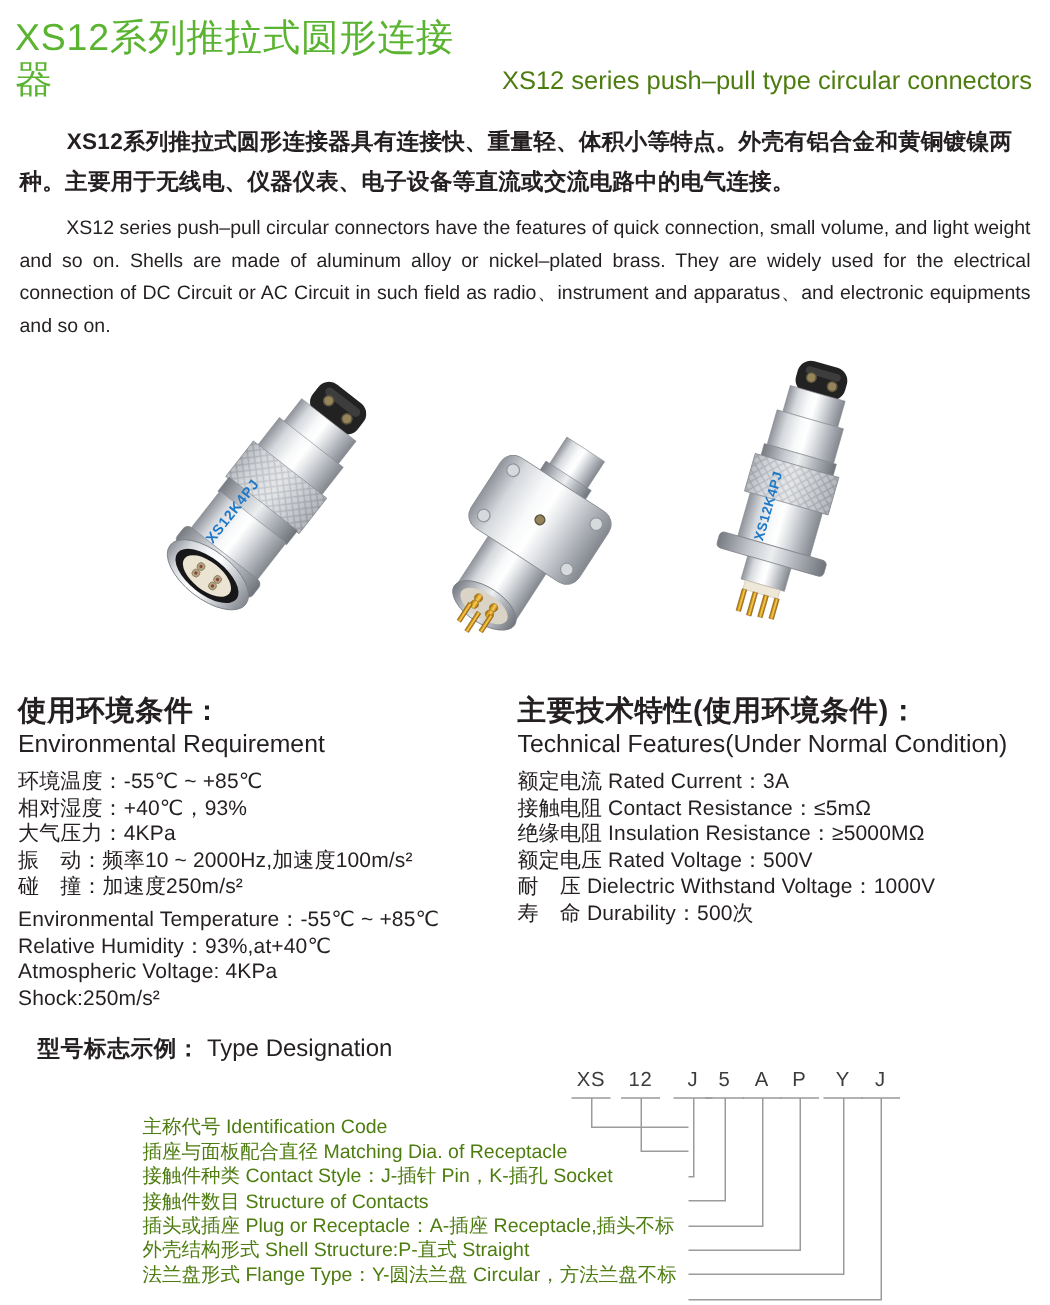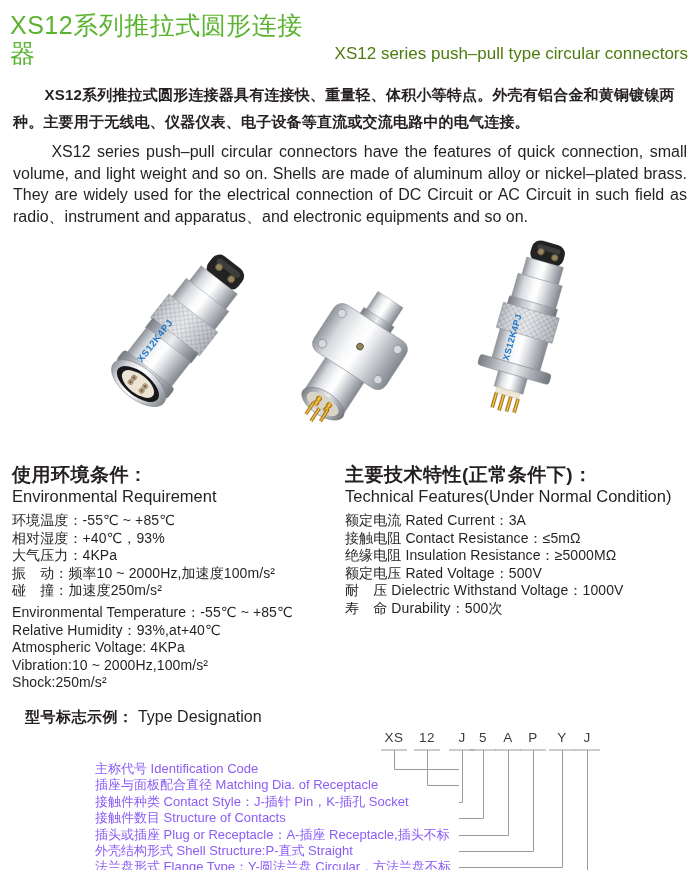--- a/index.html
+++ b/index.html
@@ -12,21 +12,21 @@
   
   .header { display:flex; align-items:flex-end; gap:14px; padding:11px 12px 0 10px; }
   .title-zh { color:#5bb431; font-size:25px; font-weight:normal; letter-spacing:.5px; line-height:28px; }
   .title-en { font-size:17px; color:#4d7c0f; line-height:24px; padding-bottom:1px; white-space:nowrap; }
   
   .intro-zh {
     margin:14px 13px 0 13px; font-size:15px; line-height:27px;
     font-weight:bold; text-indent:2.1em; letter-spacing:.2px;
   }
   .intro-en {
-    margin:6px 13px 0 13px; font-size:16px; line-height:21.5px;
+    margin:6px 13px 0 13px; font-size:13px; line-height:21.5px;
     text-indent:2.4em; text-align:justify;
   }
   
   .photos { position:relative; height:222px; margin-top:6px; }
   .photos svg { display:block; }
   
   .specs { display:flex; margin:8px 12px 0 12px; }
   .col-env { width:333px; flex:none; }
   .col-tech { flex:1; }
   .h-zh { font-size:19px; font-weight:bold; letter-spacing:.5px; line-height:23px; }
@@ -40,21 +40,21 @@
   .desig-heading .dh-zh { font-size:15px; font-weight:bold; letter-spacing:.5px; }
   .desig-heading .dh-en { font-size:16px; }
   .diagram { position:relative; width:660px; height:178px; margin-left:20px; }
   .diag-lines { position:absolute; left:0; top:0; }
   .diag-lines path { stroke:#9b9b9b; stroke-width:1; fill:none; }
   .diag-code {
     position:absolute; top:3px; transform:translateX(-50%);
     font-size:13.5px; color:#3c3c3c; letter-spacing:.5px; white-space:nowrap;
   }
   .diag-labels { position:absolute; left:75px; top:34px; }
-  .diag-label { font-size:13px; line-height:16.4px; white-space:nowrap; color:#8b5cf6; }
+  .diag-label { font-size:13px; line-height:16.4px; white-space:nowrap; color:#4d7c0f; }
 </style>
 </head>
 <body>
 
 <div class="header">
   <div class="title-zh">XS12系列推拉式圆形连接器</div>
   <div class="title-en">XS12 series push–pull type circular connectors</div>
 </div>
 
 <p class="intro-zh">XS12系列推拉式圆形连接器具有连接快、重量轻、体积小等特点。外壳有铝合金和黄铜镀镍两种。主要用于无线电、仪器仪表、电子设备等直流或交流电路中的电气连接。</p>
@@ -181,26 +181,25 @@
       <div class="line">环境温度：-55℃ ~ +85℃</div>
       <div class="line">相对湿度：+40℃，93%</div>
       <div class="line">大气压力：4KPa</div>
       <div class="line">振　动：频率10 ~ 2000Hz,加速度100m/s²</div>
       <div class="line">碰　撞：加速度250m/s²</div>
     </div>
     <div class="lines lines-en">
       <div class="line">Environmental Temperature：-55℃ ~ +85℃</div>
       <div class="line">Relative Humidity：93%,at+40℃</div>
       <div class="line">Atmospheric Voltage: 4KPa</div>
-      <div class="line">Vibration:10 ~ 2000Hz,100m/s²</div>
       <div class="line">Shock:250m/s²</div>
     </div>
   </div>
   <div class="col-tech">
-    <div class="h-zh">主要技术特性(正常条件下)：</div>
+    <div class="h-zh">主要技术特性(使用环境条件)：</div>
     <div class="h-en">Technical Features(Under Normal Condition)</div>
     <div class="lines">
       <div class="line">额定电流 Rated Current：3A</div>
       <div class="line">接触电阻 Contact Resistance：≤5mΩ</div>
       <div class="line">绝缘电阻 Insulation Resistance：≥5000MΩ</div>
       <div class="line">额定电压 Rated Voltage：500V</div>
       <div class="line">耐　压 Dielectric Withstand Voltage：1000V</div>
       <div class="line">寿　命 Durability：500次</div>
     </div>
   </div>

